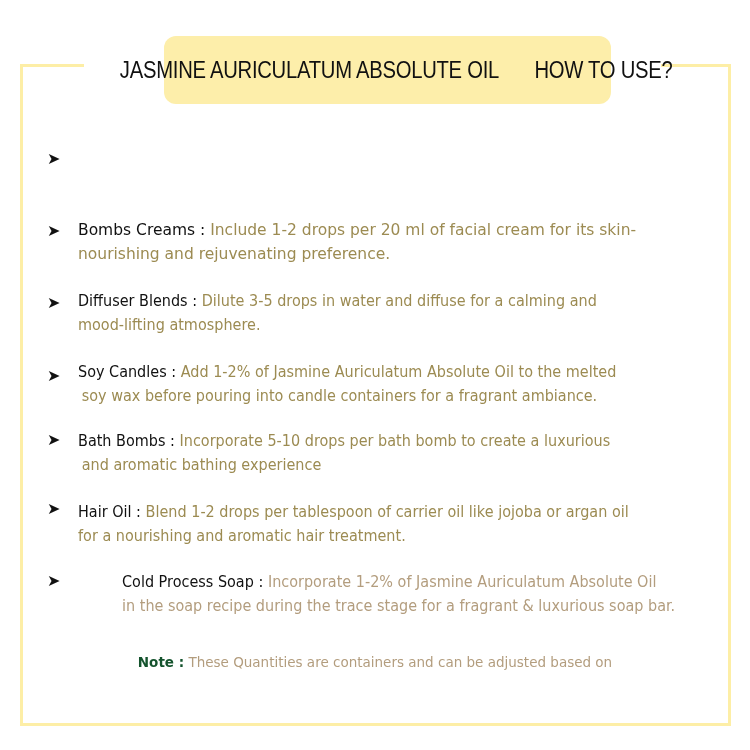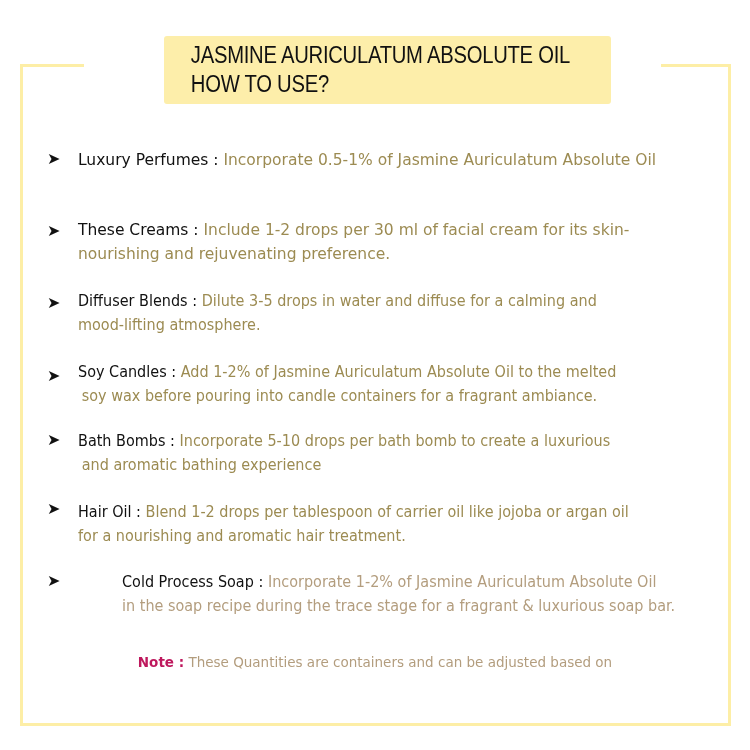--- a/index.html
+++ b/index.html
@@ -24,23 +24,24 @@
     .frame-right { left: 728px; top: 64px; width: 3px; height: 662px; }
     .frame-bottom { left: 20px; top: 723px; width: 711px; height: 3px; }
 
     .title-box {
       position: absolute;
       left: 164px;
       top: 36px;
       width: 447px;
       height: 68px;
       background: #fdeeaa;
-      border-radius: 3px;
+      border-radius: 12px;
       display: flex;
-      flex-direction: column;
+      flex-direction: row;
+      align-items: center;
       justify-content: center;
       color: #111111;
       font-family: "Liberation Sans", sans-serif;
       font-size: 23px;
       line-height: 29px;
       letter-spacing: -0.3px;
       transform-origin: center;
     }
     .title-box span {
       display: block;
@@ -88,54 +89,50 @@
       position: absolute;
       left: 90px;
       top: 650px;
       width: 570px;
       text-align: center;
       font-size: 13.5px;
       line-height: 24px;
       color: #b39d7e;
     }
     .note .label {
-      color: #be185d;
+      color: #14532d;
       font-weight: 600;
     }
   </style>
 </head>
 <body>
 
 <div class="frame-line frame-top-left"></div>
 <div class="frame-line frame-top-right"></div>
 <div class="frame-line frame-left"></div>
 <div class="frame-line frame-right"></div>
 <div class="frame-line frame-bottom"></div>
 
 <div class="title-box">
   <span>JASMINE AURICULATUM ABSOLUTE OIL</span>
   <span>HOW TO USE?</span>
 </div>
 
 <div class="item" style="top:148px;">
   <span class="arrow">➤</span>
   <div class="item-text">
-    <span class="line">
-      <span class="label">Luxury Perfumes :</span>
-      <span>Incorporate 0.5-1% of Jasmine Auriculatum Absolute Oil</span>
-    </span>
   </div>
 </div>
 
 <div class="item" style="top:218px;">
   <span class="arrow" style="top:3px;">➤</span>
   <div class="item-text">
     <span class="line">
-      <span class="label">These Creams :</span>
-      <span>Include 1-2 drops per 30 ml of facial cream for its skin-</span>
+      <span class="label">Bombs Creams :</span>
+      <span>Include 1-2 drops per 20 ml of facial cream for its skin-</span>
     </span>
     <span class="line">nourishing and rejuvenating preference.</span>
   </div>
 </div>
 
 <div class="item condensed" style="top:289px;">
   <span class="arrow" style="top:4px;">➤</span>
   <div class="item-text">
     <span class="line">
       <span class="label">Diffuser Blends :</span>

